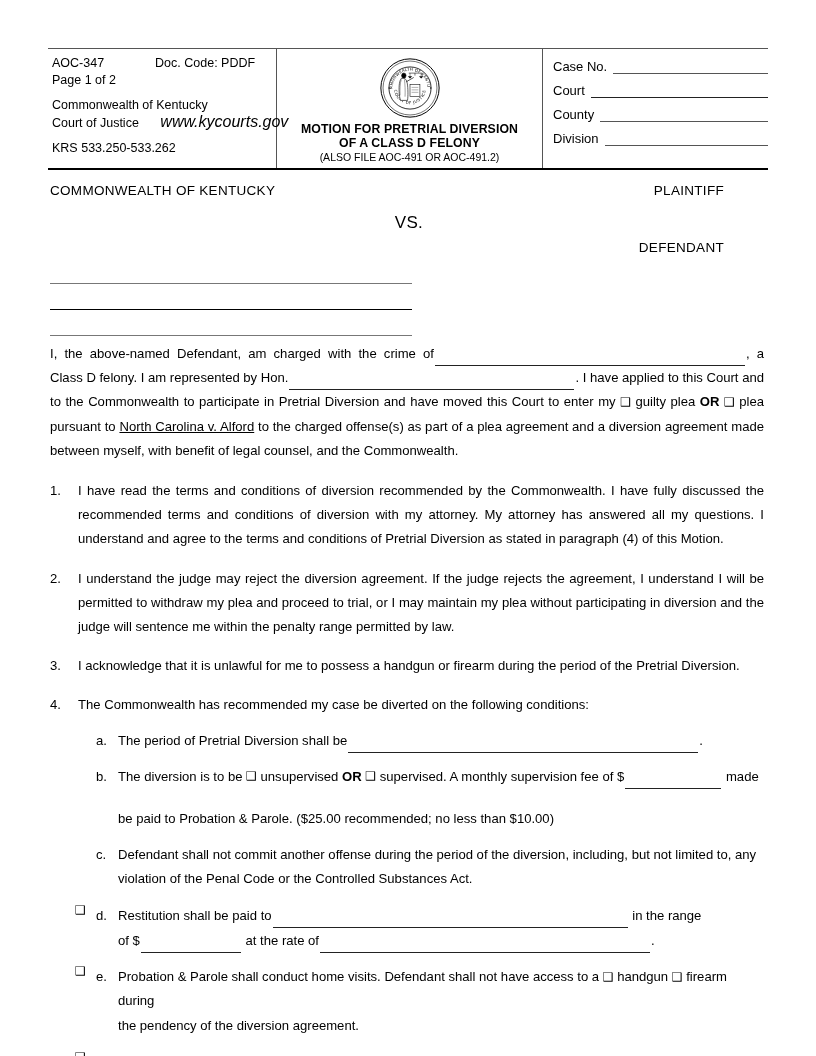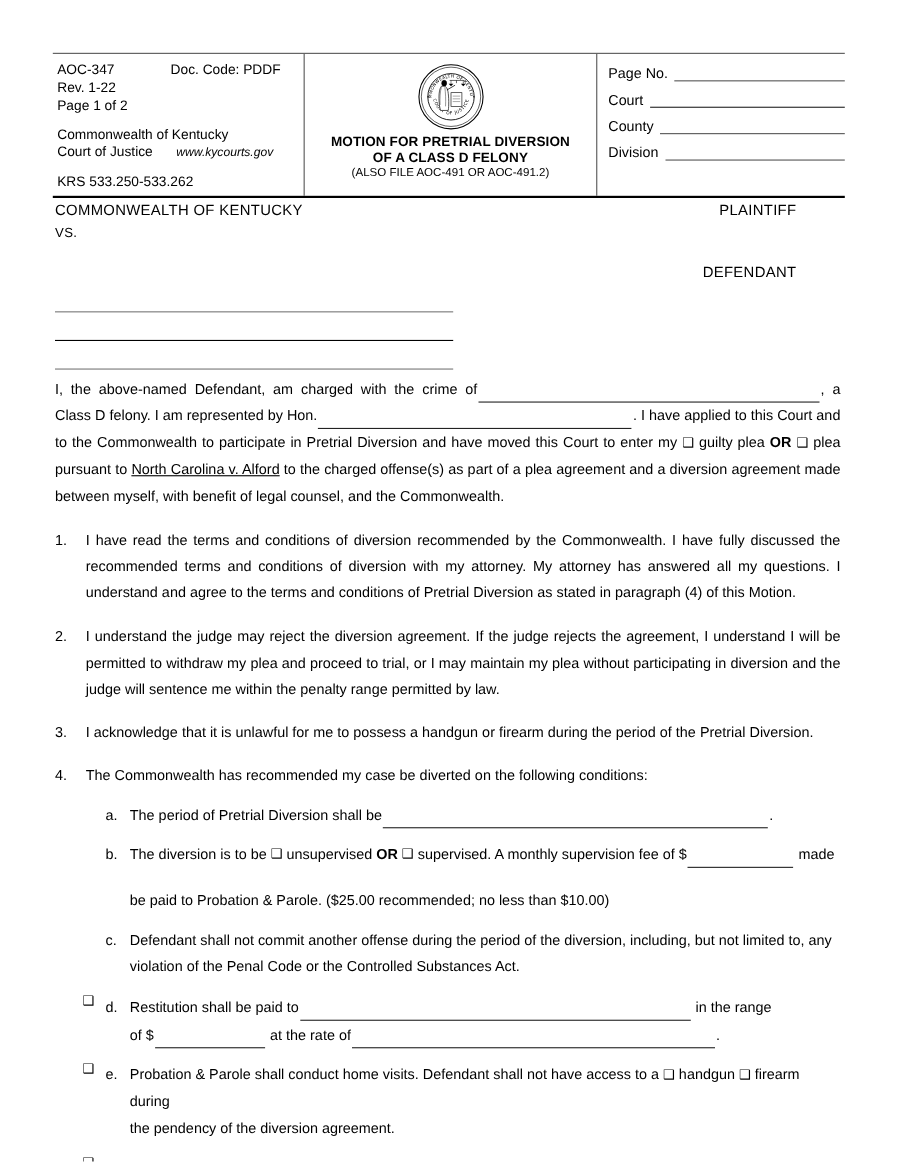--- a/index.html
+++ b/index.html
@@ -58,21 +58,21 @@
     font-size: 12.5px;
     line-height: 16.5px;
     white-space: nowrap;
   }
   .hdr-line .spacer-doc { display: inline-block; width: 44px; }
   .hdr-gap { height: 9px; }
   .hdr-www {
     font-style: italic;
     display: inline-block;
     margin-left: 18px;
-    font-size: 11px;
+    font-size: 16px;
   }
 
   
   .seal-wrap {
     display: block;
     margin: 2px auto 3px auto;
     width: 62px;
     height: 62px;
   }
 
@@ -115,24 +115,25 @@
   }
   .cap-row {
     display: flex;
     justify-content: space-between;
     font-size: 13.5px;
     line-height: 18px;
   }
   .cap-left { letter-spacing: 0.3px; }
   .cap-right { letter-spacing: 0.3px; padding-right: 44px; }
   .cap-vs {
-    font-size: 12px;
+    font-size: 17px;
     line-height: 18px;
-    margin-top: 2px;
+    margin-top: 14px;
     letter-spacing: 0.3px;
+    text-align: center;
   }
   .cap-def {
     position: absolute;
     right: 44px;
     top: 58px;
     font-size: 13.5px;
     letter-spacing: 0.3px;
   }
   .cap-lines {
     position: absolute;
@@ -226,21 +227,20 @@
 <div class="page">
 
   <div class="hdr">
 
     <div class="hdr-col-left">
       <div class="hdr-line">
         <span>AOC-347</span>
         <span class="spacer-doc"></span>
         <span>Doc. Code: PDDF</span>
       </div>
-      <div class="hdr-line">Rev. 1-22</div>
       <div class="hdr-line">Page 1 of 2</div>
       <div class="hdr-gap"></div>
       <div class="hdr-line">Commonwealth of Kentucky</div>
       <div class="hdr-line">
         <span>Court of Justice</span>
         <span class="hdr-www">www.kycourts.gov</span>
       </div>
       <div class="hdr-gap"></div>
       <div class="hdr-line">KRS 533.250-533.262</div>
     </div>
@@ -280,21 +280,21 @@
           <circle cx="83.5" cy="50" r="1.1"></circle>
         </g>
       </svg>
       <div class="title-main">MOTION FOR PRETRIAL DIVERSION</div>
       <div class="title-main">OF A CLASS D FELONY</div>
       <div class="title-sub">(ALSO FILE AOC-491 OR AOC-491.2)</div>
     </div>
 
     <div class="hdr-col-right">
       <div class="field-row">
-        <span class="field-label">Page  No.</span>
+        <span class="field-label">Case  No.</span>
         <span class="field-rule"></span>
       </div>
       <div class="field-row">
         <span class="field-label">Court</span>
         <span class="field-rule dark"></span>
       </div>
       <div class="field-row">
         <span class="field-label">County</span>
         <span class="field-rule"></span>
       </div>

